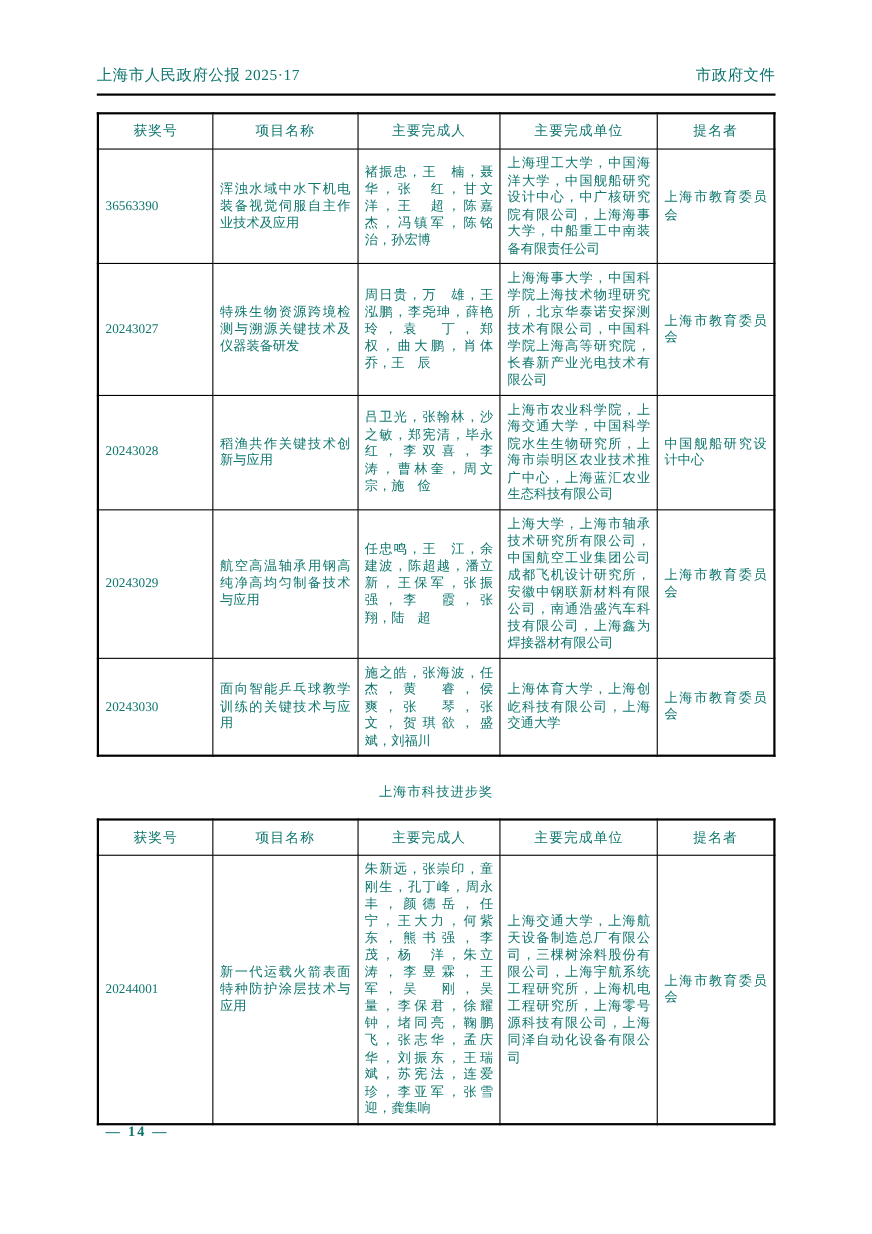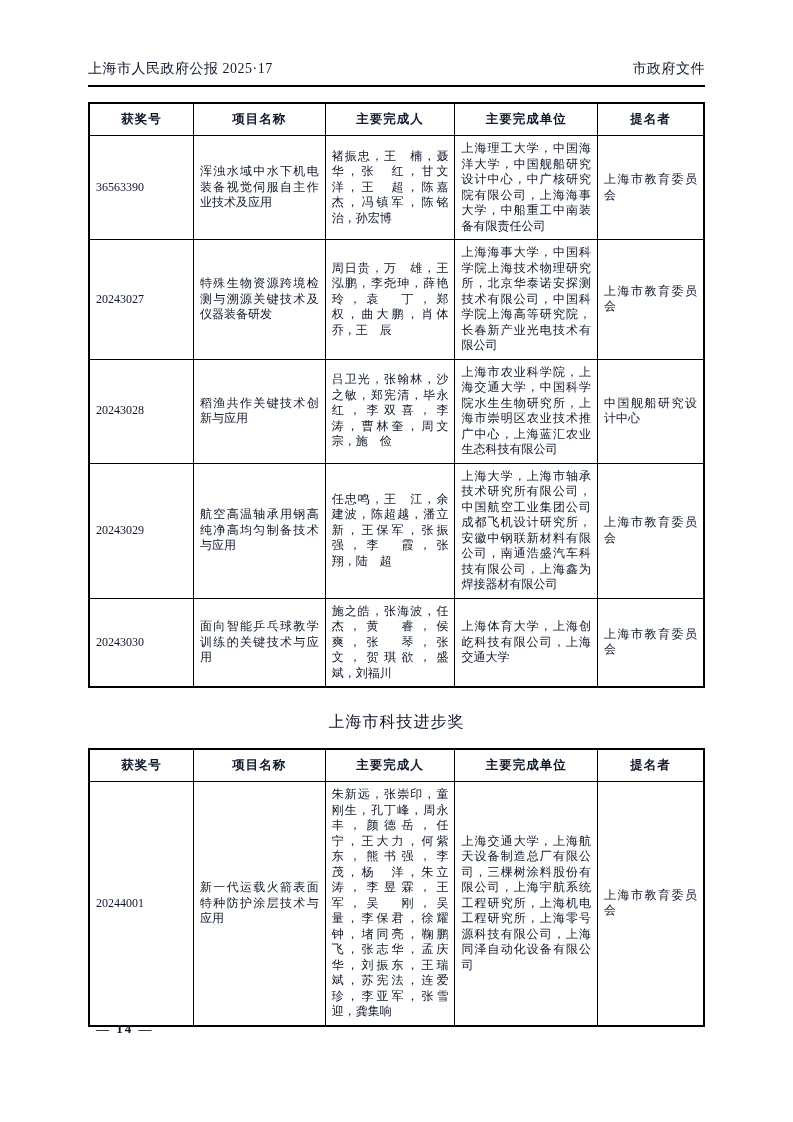--- a/index.html
+++ b/index.html
@@ -1,21 +1,21 @@
 <!DOCTYPE html>
 <html><head>
 <meta charset="utf-8">
 <style>
   * { box-sizing: border-box; }
   html, body { margin: 0; padding: 0; background: #e9e9e9; }
   .page {
     width: 793px; height: 1122px;
     margin: 0 auto;
     background: #ffffff;
-    color: #0f172a;
+    color: #0f766e;
     font-family: "Liberation Serif", "DejaVu Serif", serif;
     position: relative;
     overflow: hidden;
   }
   .content { position: absolute; left: 88px; width: 617px; top: 0; }
 
   
   .running-header {
     display: flex; justify-content: space-between; align-items: flex-end;
     padding-top: 60px;
@@ -27,21 +27,21 @@
   table.award-table {
     width: 100%;
     border-collapse: collapse;
     border: 2px solid #000;
     margin-top: 15px;
     table-layout: fixed;
   }
   table.award-table th {
     border: 1px solid #000;
     font-family: "Liberation Sans", "DejaVu Sans", sans-serif;
-    font-weight: bold;
+    font-weight: normal;
     font-size: 12.5px;
     padding: 7px 2px;
     text-align: center;
     letter-spacing: 1px;
   }
   table.award-table td {
     border: 1px solid #000;
     font-size: 12px;
     line-height: 15.5px;
     padding: 5px 6px;
@@ -53,21 +53,21 @@
   td.cell-id { text-align: center; text-align-last: center; font-size: 12.5px; word-break: normal; }
   col.c-id   { width: 17.0%; }
   col.c-proj { width: 21.4%; }
   col.c-ppl  { width: 21.1%; }
   col.c-unit { width: 23.2%; }
   col.c-nom  { width: 17.3%; }
 
   
   .section-title {
     text-align: center;
-    font-size: 16px;
+    font-size: 12px;
     margin-top: 24px;
     letter-spacing: 1px;
   }
   .section-subtitle {
     text-align: center;
     font-size: 14.5px;
     margin-top: 14px;
     letter-spacing: 1px;
   }
 

